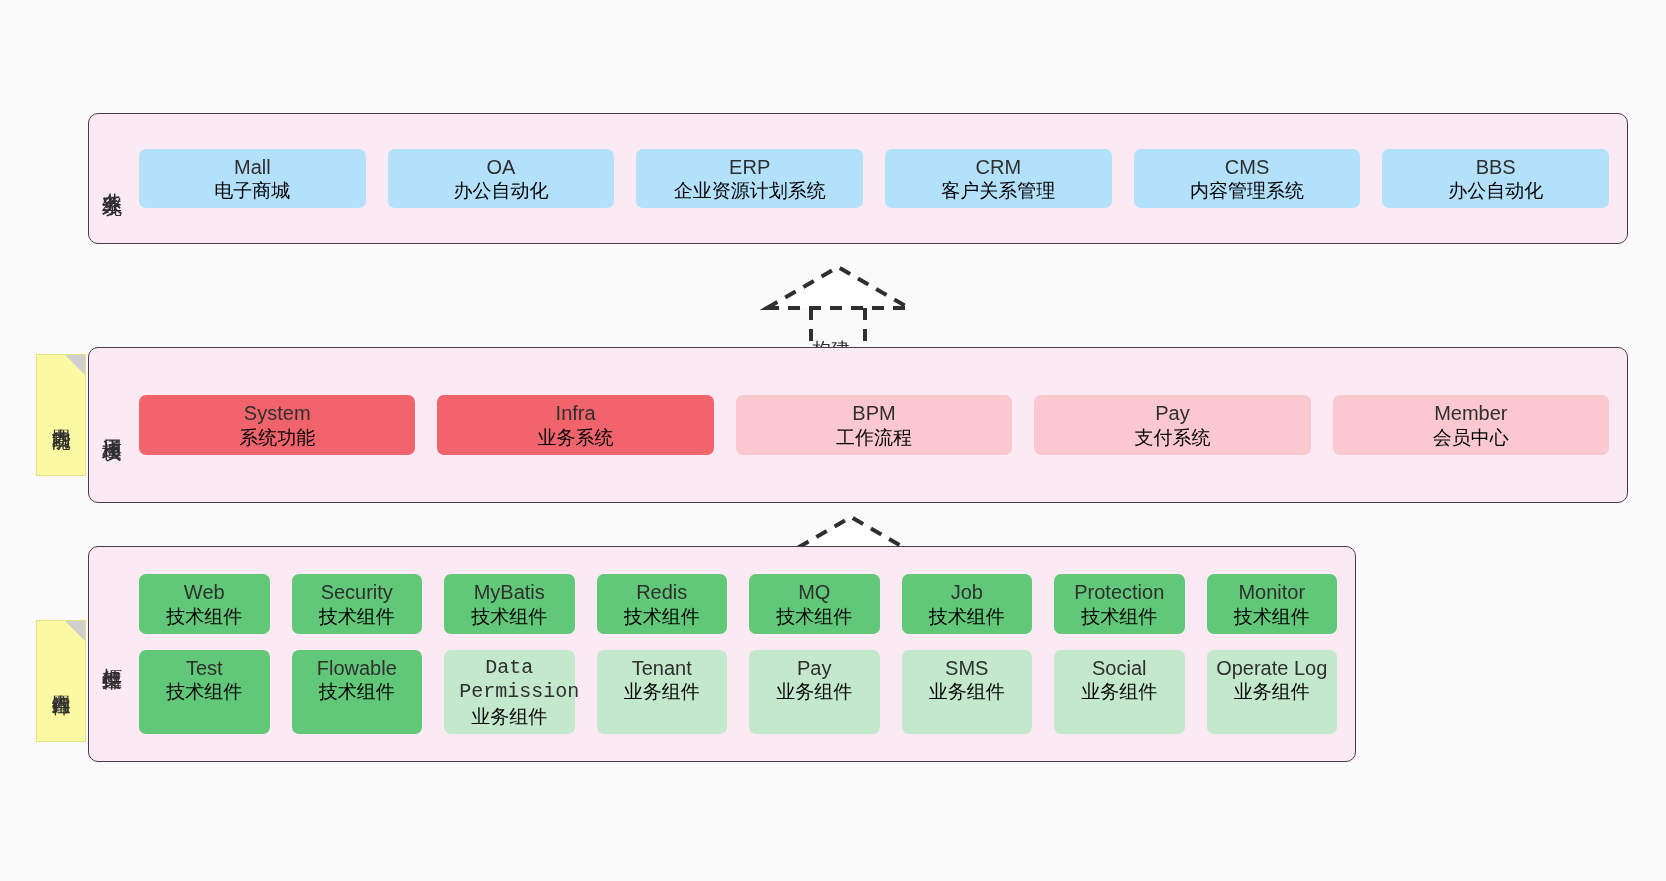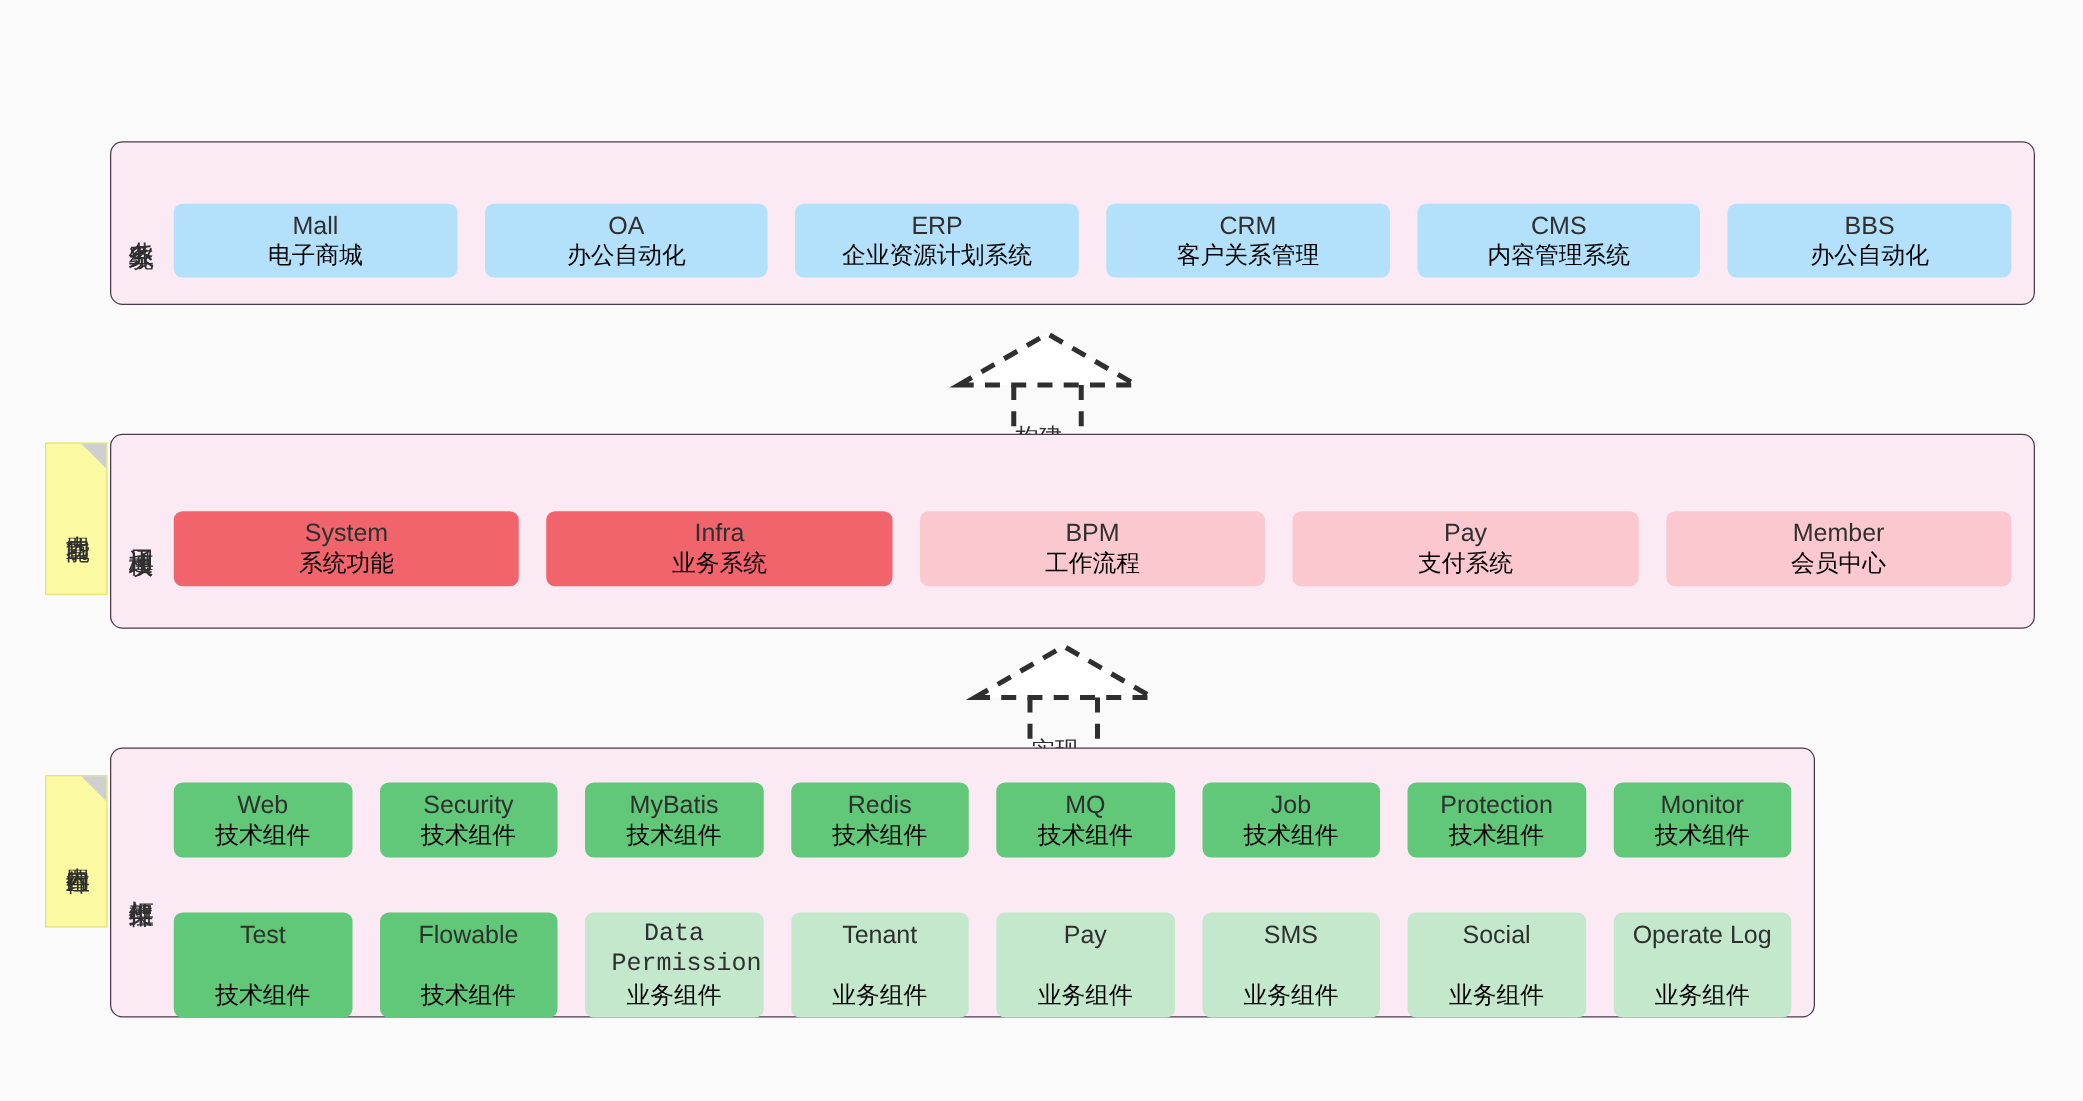--- a/index.html
+++ b/index.html
@@ -65,26 +65,25 @@
     align-items: stretch;
   }
 
   
   .card {
     flex: 1 1 0;
     border-radius: 7px;
     display: flex;
     flex-direction: column;
     align-items: center;
-    justify-content: space-between;
+    justify-content: flex-start;
     text-align: center;
     box-sizing: border-box;
     padding: 6px 4px;
     line-height: 1.22;
-    margin-top: 28px;
   }
   .card .ttl {
     font-size: 20px;
     color: #2f2f2f;
   }
   .card .sub {
     font-size: 19px;
     color: #000000;
   }
 
@@ -223,21 +222,21 @@
       <path d="M 56 50 L 56 90 M 110 50 L 110 90" fill="none" stroke="#2f2f2f" stroke-width="4" stroke-dasharray="12 9"></path>
     </svg>
     <div class="conn-label" style="left:57px; top:40px;">实现</div>
   </div>
 
   <div class="sticky" style="left:36px; top:620px; width:50px; height:122px;">
     <span class="fold"></span>
     <span>内置组件</span>
   </div>
 
-  <div class="band" style="left:88px; top:598px; width:1364px; height:216px;">
+  <div class="band" style="left:88px; top:546px; width:1268px; height:216px;">
     <div class="band-caption">框架组件</div>
     <div class="band-body">
 
       <div class="row">
         <div class="card c-green">
           <div class="ttl">Web</div>
           <div class="sub">技术组件</div>
         </div>
         <div class="card c-green">
           <div class="ttl">Security</div>

